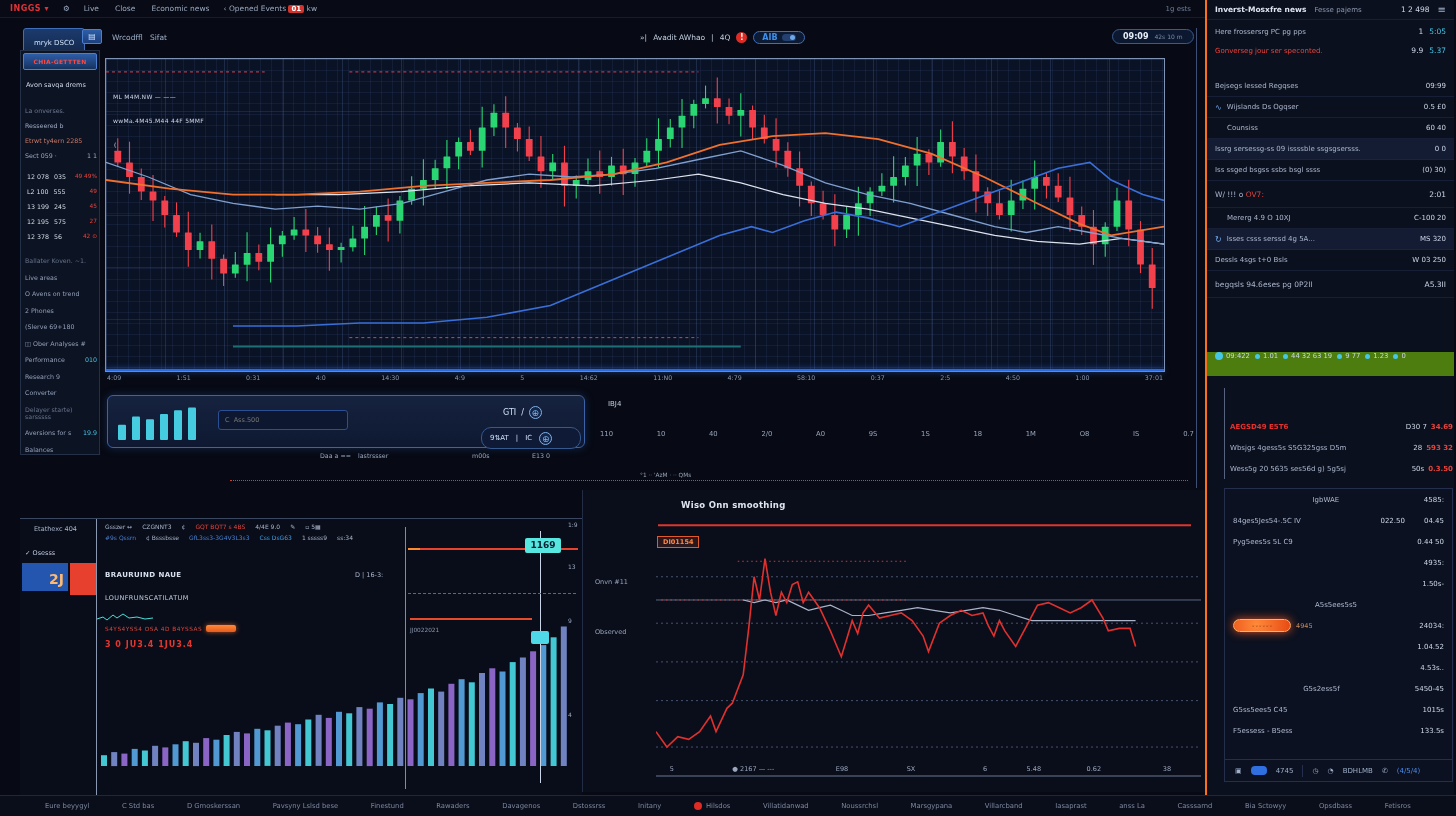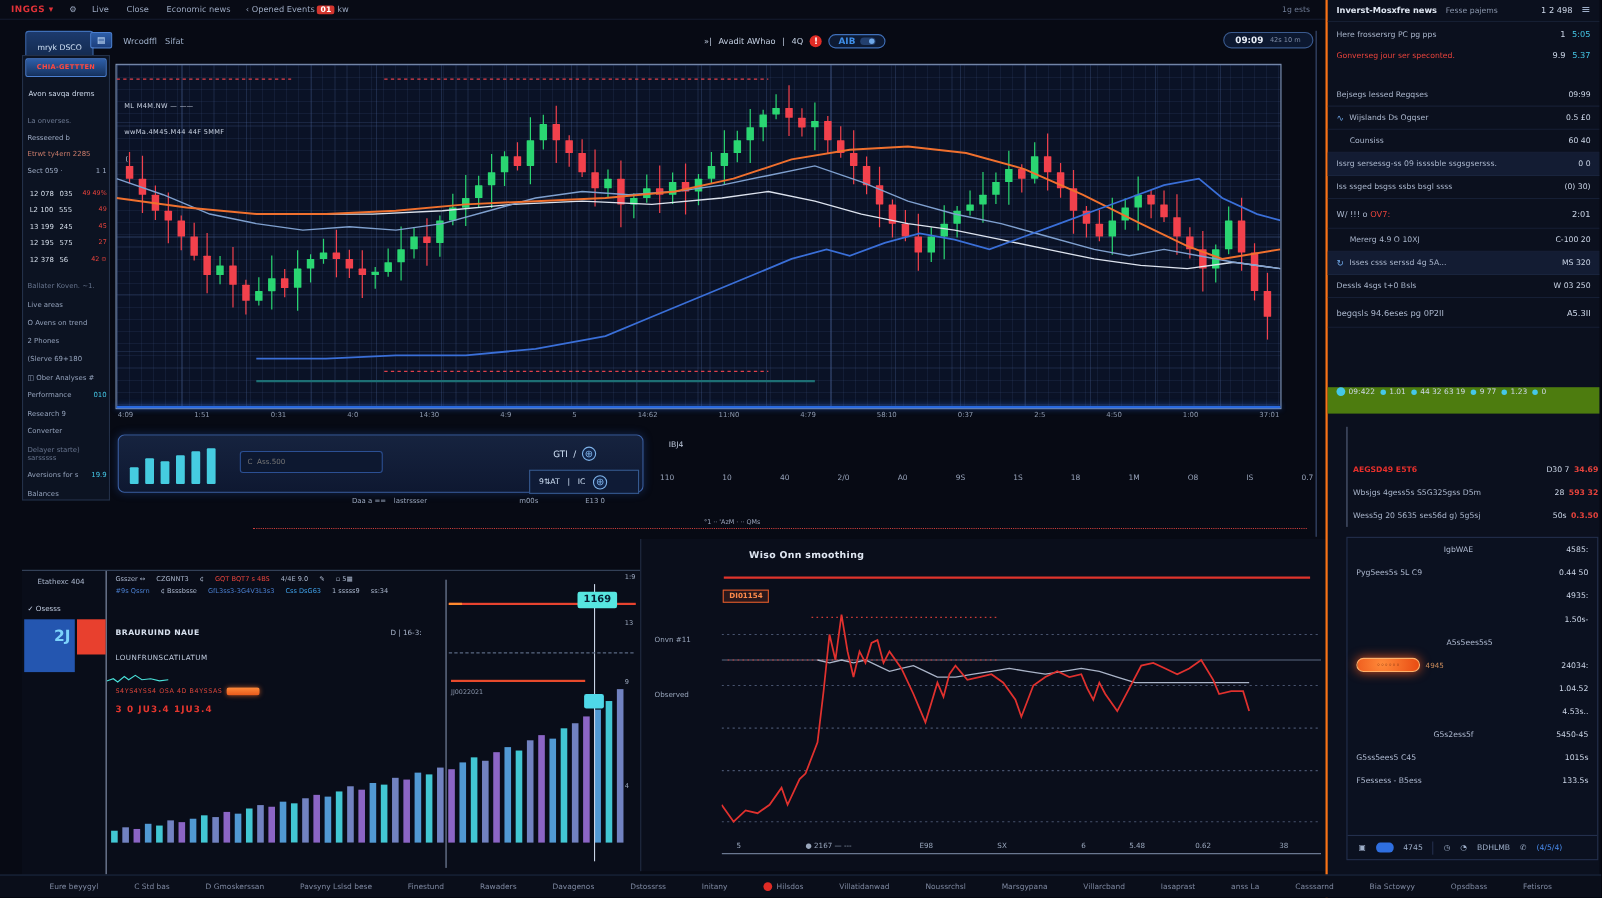--- a/index.html
+++ b/index.html
@@ -45,36 +45,36 @@
   repeating-linear-gradient(to right, rgba(86,116,176,.25) 0 1px, transparent 1px 59px),
   repeating-linear-gradient(to bottom, rgba(86,116,176,.2) 0 1px, transparent 1px 52px);}
 .chart-frame .bottomline{position:absolute;left:0;bottom:0;width:100%;height:2px;background:#2a6ae0;box-shadow:0 0 6px #2a6ae0}
 .legend{position:absolute;font-size:6px;color:#cdd6e6;letter-spacing:.3px}
 .xlabels{position:absolute;left:107px;top:374px;width:1056px;display:flex;justify-content:space-between;font-size:6.3px;color:#8e9ab0}
 
 .widget{position:absolute;left:107px;top:395px;width:478px;height:53px;background:linear-gradient(#16233f,#0e1831);border:1px solid #3c62a8;border-radius:6px;box-shadow:0 0 8px rgba(40,90,180,.35)}
 .widget input{position:absolute;left:110px;top:14px;width:130px;height:20px;background:#0d1830;border:1px solid #2b4f93;border-radius:3px;color:#8fa2c0;font-size:6.5px;padding:0 6px;font-family:"DejaVu Sans",sans-serif}
 .gti{position:absolute;left:395px;top:10px;display:flex;gap:5px;align-items:center;color:#cfe0f5;font-size:8px}
 .globe{display:inline-block;width:13px;height:13px;border-radius:50%;border:1px solid #7fb3e8;color:#7fb3e8;font-size:9px;line-height:12px;text-align:center;background:#12254a}
-.subpanel{position:absolute;left:373px;top:31px;width:100px;height:22px;background:#0f1b36;border:1px solid #35598f;border-radius:0;display:flex;align-items:center;gap:7px;padding:0 8px;font-size:7px;color:#cfe0f5}
+.subpanel{position:absolute;left:373px;top:31px;width:100px;height:22px;background:#0f1b36;border:1px solid #35598f;border-radius:10px;display:flex;align-items:center;gap:7px;padding:0 8px;font-size:7px;color:#cfe0f5}
 .below-row{position:absolute;left:105px;top:452px;width:480px;height:14px;font-size:6.3px;color:#9aa7bd}
 .below-row span{position:absolute;top:0}
 .dotted-note{position:absolute;left:640px;top:472px;font-size:5.8px;color:#9aa5bb}
 .red-dotted{position:absolute;left:230px;top:480px;width:958px;border-top:1px dotted #cf3f3c}
 .tf-header{position:absolute;left:608px;top:400px;font-size:7px;color:#c2cde0}
 .tf-row{position:absolute;left:600px;top:430px;width:594px;display:flex;justify-content:space-between;font-size:6.8px;color:#97a3ba}
 .vline-ws{position:absolute;left:1196px;top:28px;height:460px;width:1px;background:#3d4f75}
 
 .blp{position:absolute;left:20px;top:518px;width:562px;height:277px;background:#090d19;border-top:1px solid #39465f}
 .blp .axis{position:absolute;left:76px;top:0;bottom:0;width:1px;background:#8b98b2}
 .blp .vdiv1{position:absolute;left:385px;top:8px;height:262px;width:1px;background:#7e8ca8}
 .blp .vdiv2{position:absolute;left:520px;top:12px;height:252px;width:1px;background:#c9d4e6}
 .blp-title{position:absolute;left:14px;top:6px;font-size:6.5px;color:#aab6cc}
 .blp-link{position:absolute;left:5px;top:30px;font-size:6.5px;color:#c2cde0}
-.blp-statbox{position:absolute;left:2px;top:44px;width:46px;height:48px;background:#2456b0;color:#7dd3fc;font-size:14px;font-weight:bold;text-align:right;line-height:32px;padding-right:4px}
+.blp-statbox{position:absolute;left:2px;top:44px;width:46px;height:28px;background:#2456b0;color:#fdba74;font-size:14px;font-weight:bold;text-align:right;line-height:32px;padding-right:4px}
 .blp-redbox{position:absolute;left:50px;top:44px;width:26px;height:32px;background:#e8402e}
 .blp-tb{position:absolute;left:85px;display:flex;gap:10px;font-size:6px;color:#aab6cc;white-space:nowrap}
 .blp-tb .red{color:#e8433c}.blp-tb .blue{color:#4a7fd0}.blp-tb .bblue{color:#3fa0e8}
 .blp-row1l{position:absolute;left:85px;top:52px;font-size:7px;font-weight:bold;color:#d7e0ee;letter-spacing:.4px}
 .blp-row1v{position:absolute;left:335px;top:52px;font-size:6.5px;color:#aab6cc}
 .blp-row2l{position:absolute;left:85px;top:75px;font-size:6.5px;color:#c2cde0;letter-spacing:.4px}
 .blp-barrow{position:absolute;left:85px;top:106px;display:flex;align-items:center;gap:4px}
 .blp-barrow .lbl{font-size:5.8px;color:#d8453a;letter-spacing:.5px}
 .blp-orange{width:30px;height:7px;background:linear-gradient(#ff8a3a,#e85a1c);border-radius:2px;box-shadow:0 0 5px rgba(255,110,40,.7)}
 .blp-red{position:absolute;left:85px;top:121px;font-size:8px;font-weight:bold;color:#e5362e;letter-spacing:1px}
@@ -759,20 +759,25 @@
           <span class="v">0.3.50</span>
         </div>
       </div>
     <div class="order">
       <div>
           <div class="orow center">
             <span class="lab">IgbWAE</span>
             <span class="val">4585:</span>
           </div>
           <div class="orow">
+            <span class="lab">84ges5Jes54-.5C IV</span>
+            <span class="mid">022.50</span>
+            <span class="val">04.45</span>
+          </div>
+          <div class="orow">
             <span class="lab">Pyg5ees5s 5L C9</span>
             <span class="val">0.44 50</span>
           </div>
           <div class="orow">
             <span class="lab"></span>
             <span class="val">4935:</span>
           </div>
           <div class="orow">
             <span class="lab"></span>
             <span class="val">1.50s-</span>

